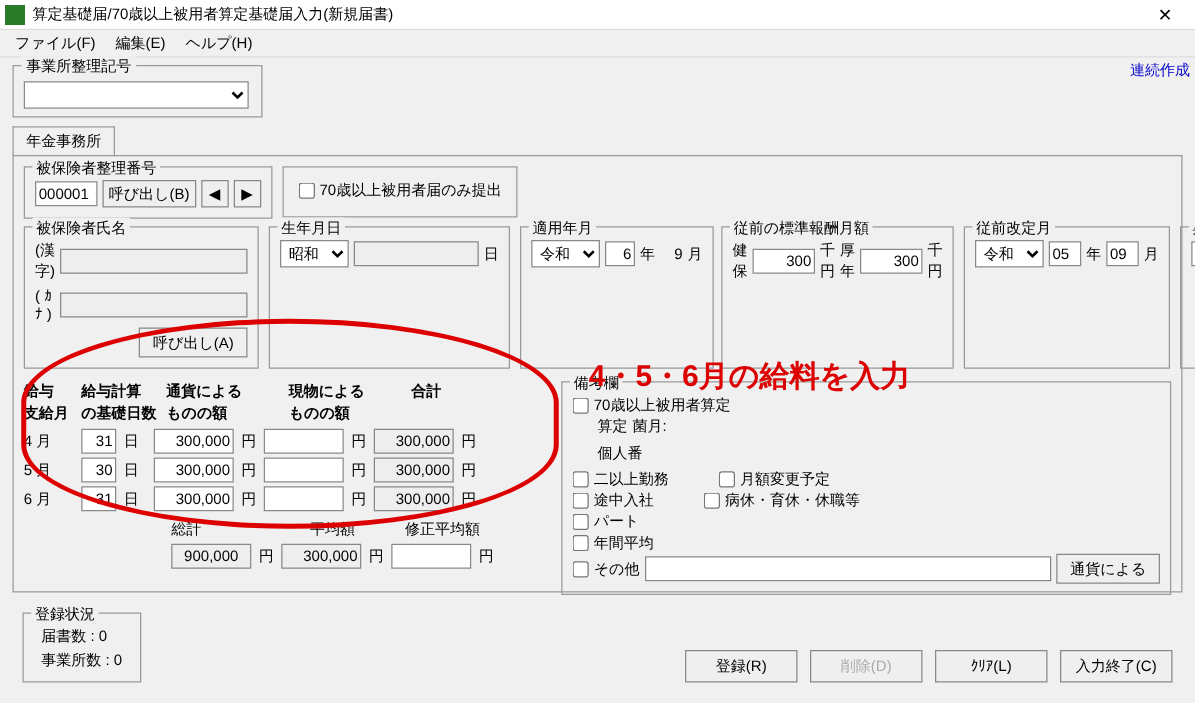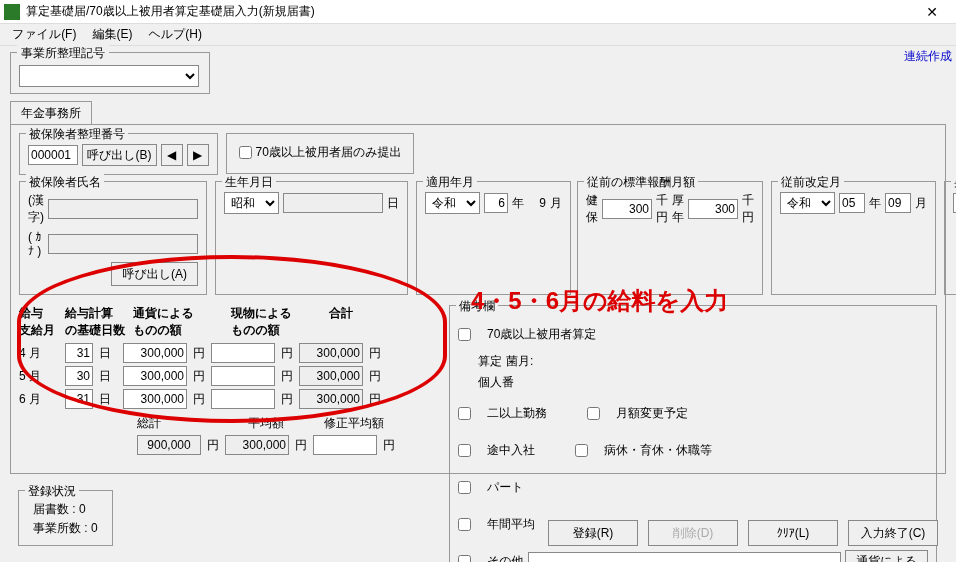--- a/index.html
+++ b/index.html
@@ -17,21 +17,21 @@
 select, input[type="text"] { border: 1px solid #888; background: #fff; height: 20px; padding: 1px 2px; font-size: 12px; }
 select { height: 22px; }
 button.btn { border: 1px solid #888; background: #efefef; padding: 2px 10px; height: 24px; cursor: pointer; font-size: 12px; }
 button.btn:disabled { color: #999; }
 .arrow-btn { border: 1px solid #888; background: #efefef; width: 22px; height: 22px; cursor: pointer; display: inline-flex; align-items: center; justify-content: center; }
 .tab { display: inline-block; border: 1px solid #999; border-bottom: none; padding: 3px 10px; background: #f0f0f0; position: relative; top: 1px; }
 .tab-body { border: 1px solid #999; padding: 8px; }
 .link { color: #0000cc; cursor: pointer; }
 .inline-group { border: 1px solid #999; padding: 6px 8px 4px 8px; position: relative; }
 .inline-group-title { position: absolute; top: -8px; left: 6px; background: #f0f0f0; padding: 0 3px; font-size: 12px; }
-.checkbox-row label { display: flex; align-items: center; gap: 16px; margin: 10px 0; }
+.checkbox-row label { display: flex; align-items: center; gap: 4px; margin: 0 0; }
 input[type="checkbox"] { width: 13px; height: 13px; }
 .table-head { display: flex; gap: 6px; margin-bottom: 4px; font-weight: bold; }
 .table-row { display: flex; gap: 6px; align-items: center; margin-bottom: 3px; }
 .red-circle { position: absolute; border: 4px solid #d00; border-radius: 50%/40%; pointer-events: none; }
 .annotation { position: absolute; color: #d00; font-size: 24px; font-weight: bold; pointer-events: none; font-family: sans-serif; }
 .bottom-bar { position: absolute; bottom: 8px; left: 10px; right: 10px; padding: 8px; display: flex; align-items: flex-end; justify-content: space-between; }
 .status-lines div { margin-bottom: 2px; }
 .btn-row { display: flex; gap: 10px; }
 .btn-row button { width: 90px; height: 26px; border: 1px solid #888; background: #efefef; cursor: pointer; }
 .btn-row button:disabled { color: #aaa; }

